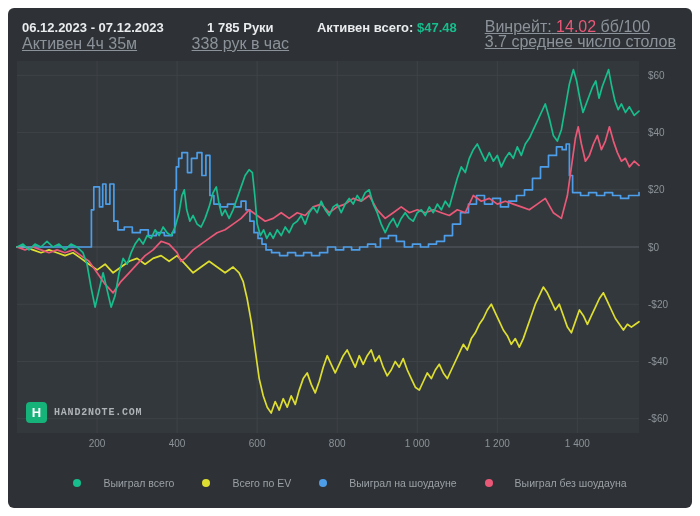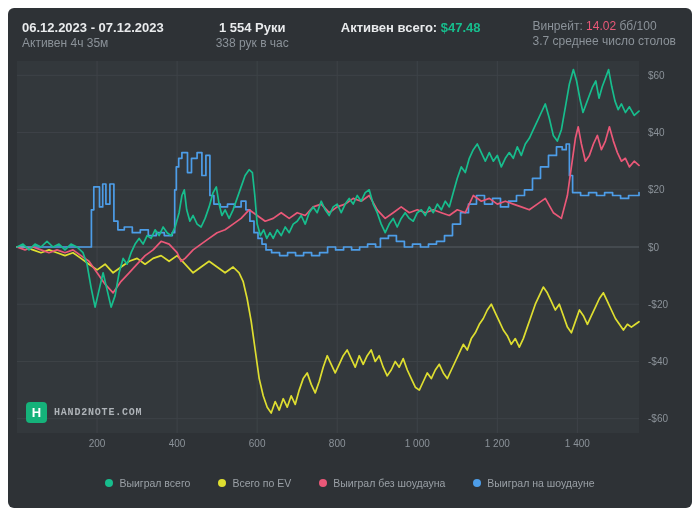--- a/index.html
+++ b/index.html
@@ -8,51 +8,51 @@
     background:#ffffff;
     font-family:"Liberation Sans","DejaVu Sans",sans-serif;
   }
   .panel {
     position:absolute; left:8px; top:8px; width:684px; height:500px;
     background:#2e3236; border-radius:6px; overflow:hidden;
     display:flex; flex-direction:column;
   }
   .header { display:flex; justify-content:space-between; align-items:flex-start; padding:11px 16px 4px 14px; }
   .hblock .main { font-size:13px; font-weight:bold; color:#e9ebed; line-height:17px; white-space:nowrap; }
-  .hblock .sub  { font-size:12px; color:#8b9299; line-height:15px; white-space:nowrap; }
+  .hblock .sub  { font-size:16px; color:#8b9299; line-height:15px; white-space:nowrap;text-decoration:underline; }
   .hblock.center { text-align:center; }
   .hblock.right  { text-align:right; }
   .teal { color:#17bd8d;text-align:right; }
   .red  { color:#ee5a4f; }
   .pink { color:#ea5878; }
   .chart-wrap { position:relative; margin:2px 8px 0; height:400px; flex:none; }
   #chart-svg { display:block; width:668px; height:400px; }
   .logo { position:absolute; left:10px; bottom:34px; display:flex; align-items:center; gap:7px; }
   .logo-icon {
     width:21px; height:21px; border-radius:4px; background:#15b27a; color:#ffffff;
     font-weight:bold; font-size:13px; display:flex; align-items:center; justify-content:center;
   }
   .logo-text { font-size:10px; font-weight:bold; letter-spacing:0.8px; color:#aeb3b8;font-family:Liberation Mono, monospace; }
   .legend { flex:1; display:flex; justify-content:center; align-items:center; gap:28px; }
-  .legend-item { display:flex; align-items:center; gap:6px; cursor:default; }
+  .legend-item { display:flex; align-items:center; gap:22px; cursor:default; }
   .legend-dot { width:8px; height:8px; border-radius:50%; background:#888; }
   .legend-label { font-size:10.5px; color:#9aa0a6; }
 </style>
 </head>
 <body>
 
 <div class="panel">
 
   <div class="header">
     <div class="hblock">
       <div class="main">06.12.2023 - 07.12.2023</div>
       <div class="sub">Активен 4ч 35м</div>
     </div>
     <div class="hblock center">
-      <div class="main">1 554 Руки</div>
+      <div class="main">1 785 Руки</div>
       <div class="sub">338 рук в час</div>
     </div>
     <div class="hblock right">
       <div class="main">
         <span>Активен всего:</span>
         <span class="teal">$47.48</span>
       </div>
     </div>
     <div class="hblock">
       <div class="sub">
@@ -109,22 +109,22 @@
   <div class="legend">
     <div class="legend-item">
       <span class="legend-dot" style="background: rgb(23, 189, 141);"></span>
       <span class="legend-label">Выиграл всего</span>
     </div>
     <div class="legend-item">
       <span class="legend-dot" style="background: rgb(222, 222, 48);"></span>
       <span class="legend-label">Всего по EV</span>
     </div>
     <div class="legend-item">
+      <span class="legend-dot" style="background: rgb(77, 157, 232);"></span>
+      <span class="legend-label">Выиграл на шоудауне</span>
+    </div>
+    <div class="legend-item">
       <span class="legend-dot" style="background: rgb(234, 88, 120);"></span>
       <span class="legend-label">Выиграл без шоудауна</span>
-    </div>
-    <div class="legend-item">
-      <span class="legend-dot" style="background: rgb(77, 157, 232);"></span>
-      <span class="legend-label">Выиграл на шоудауне</span>
     </div>
   </div>
 
 </div>
 
 </body></html>

